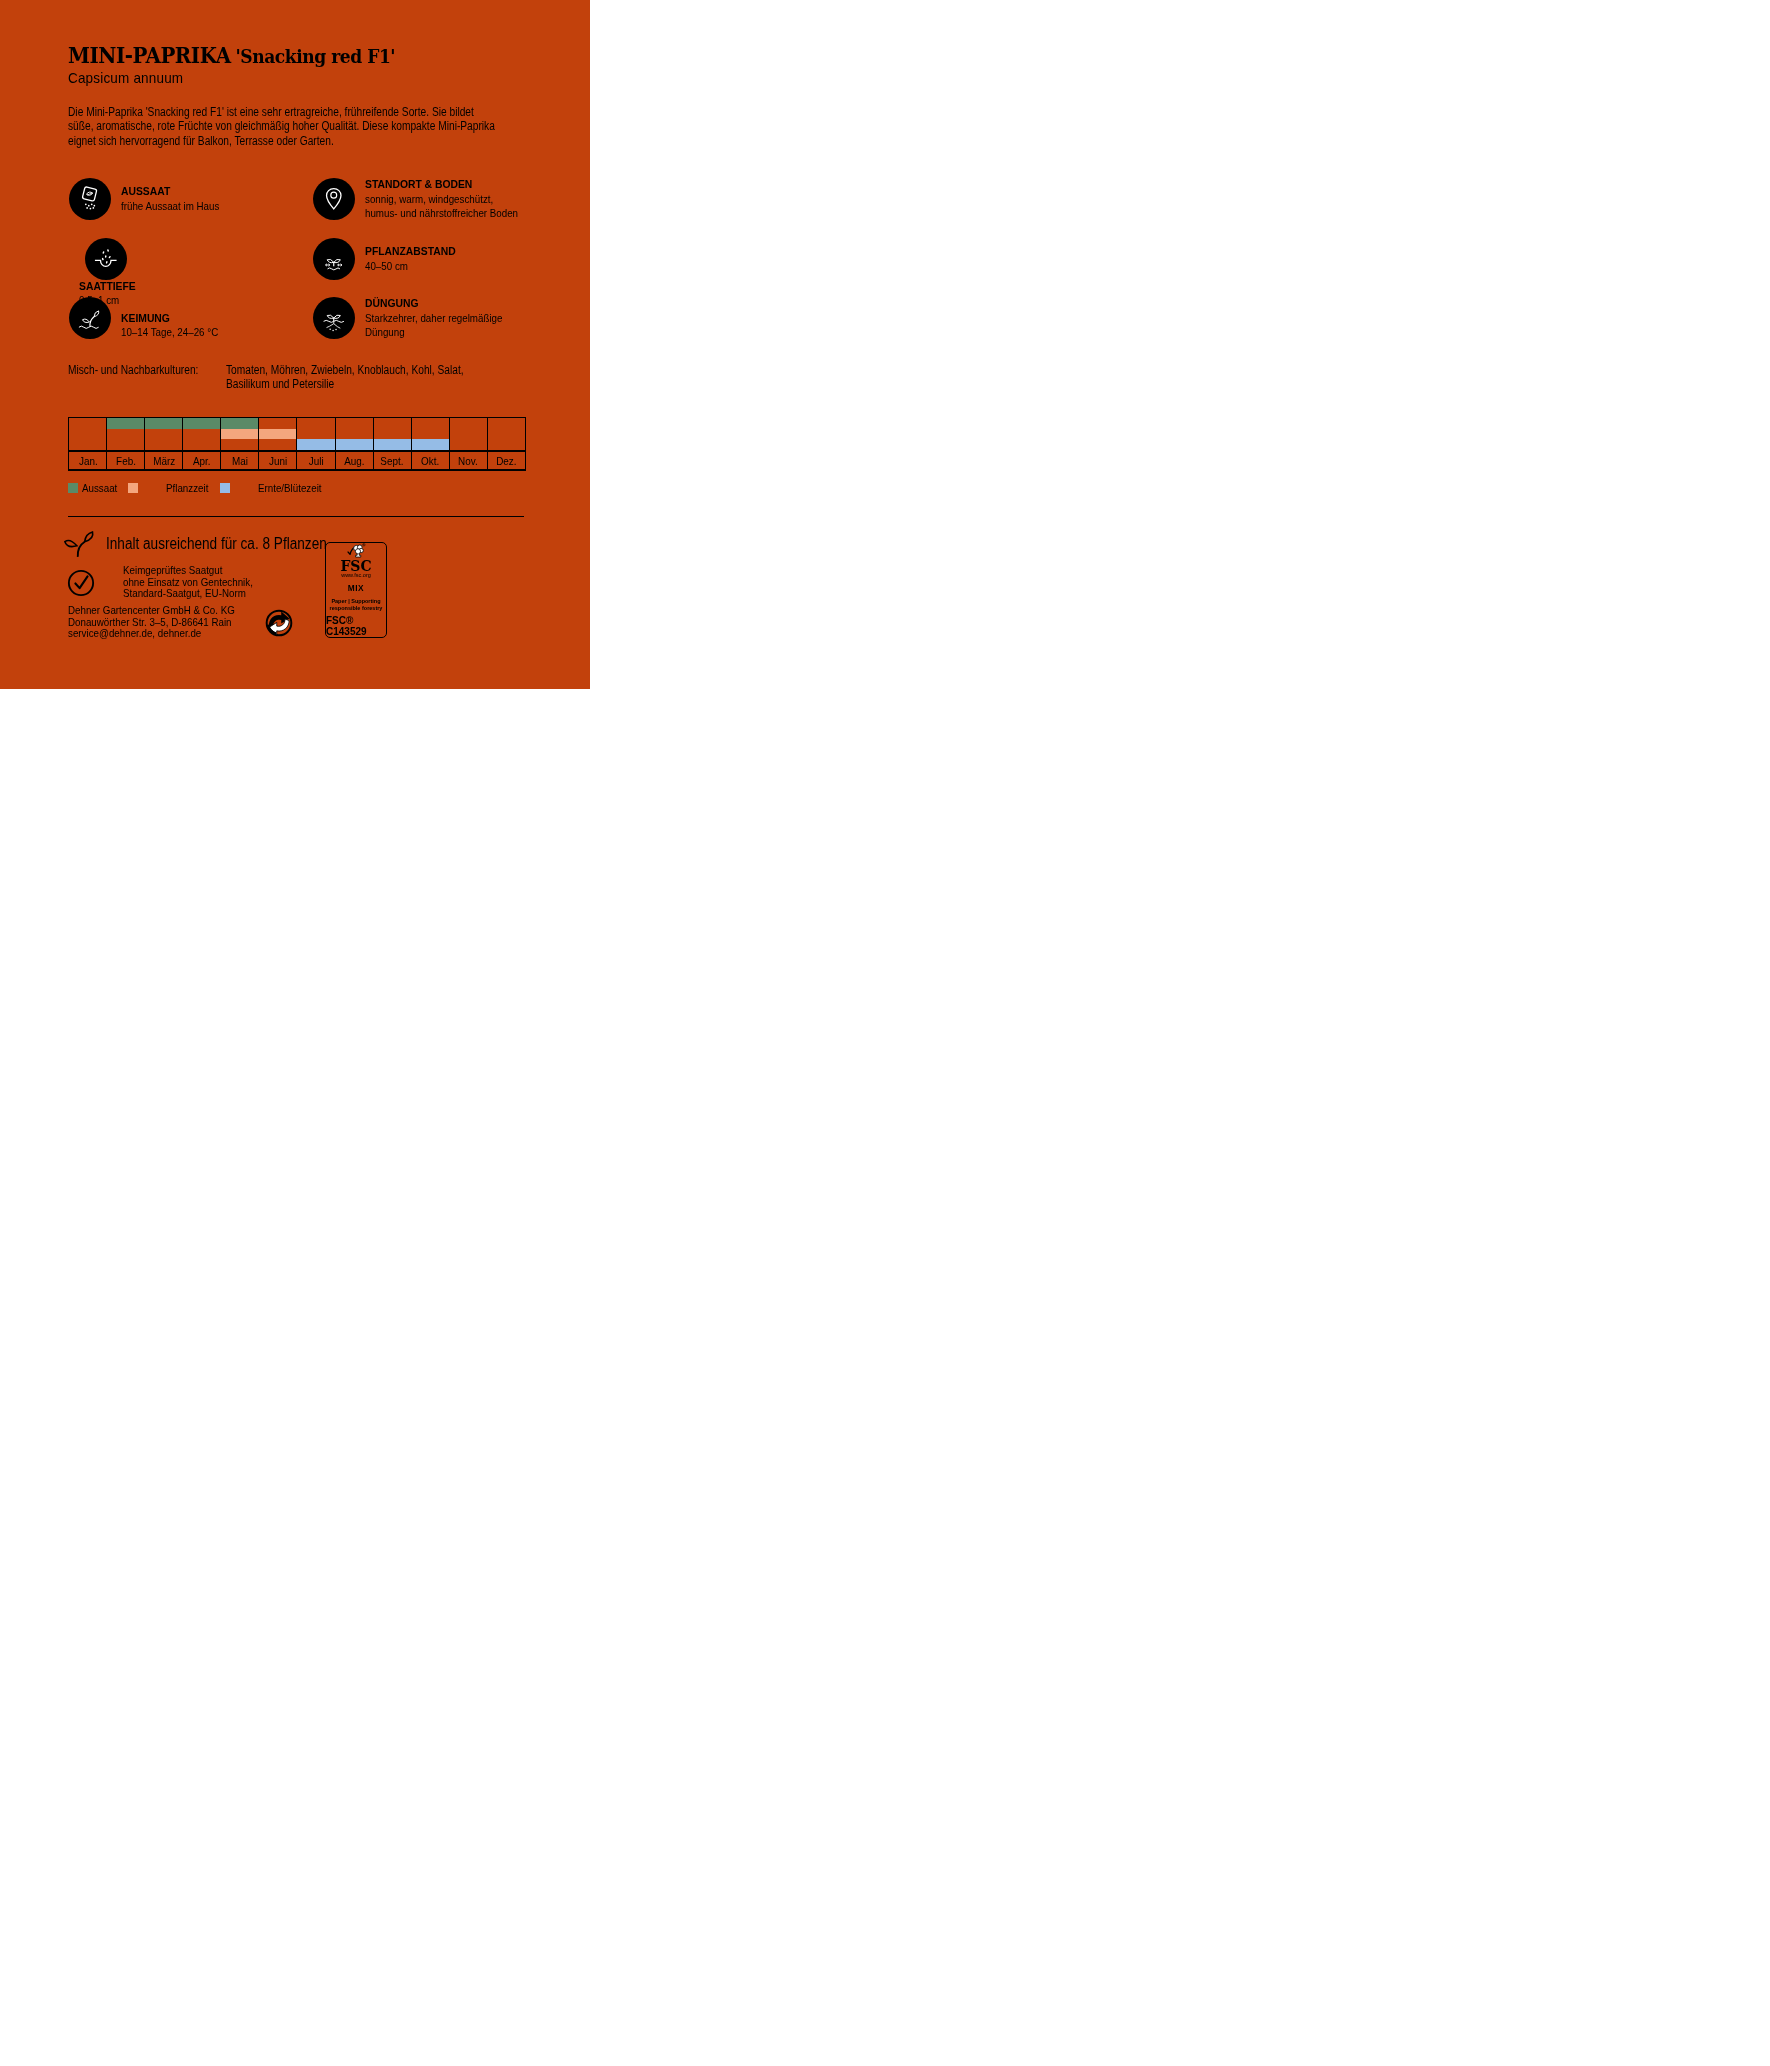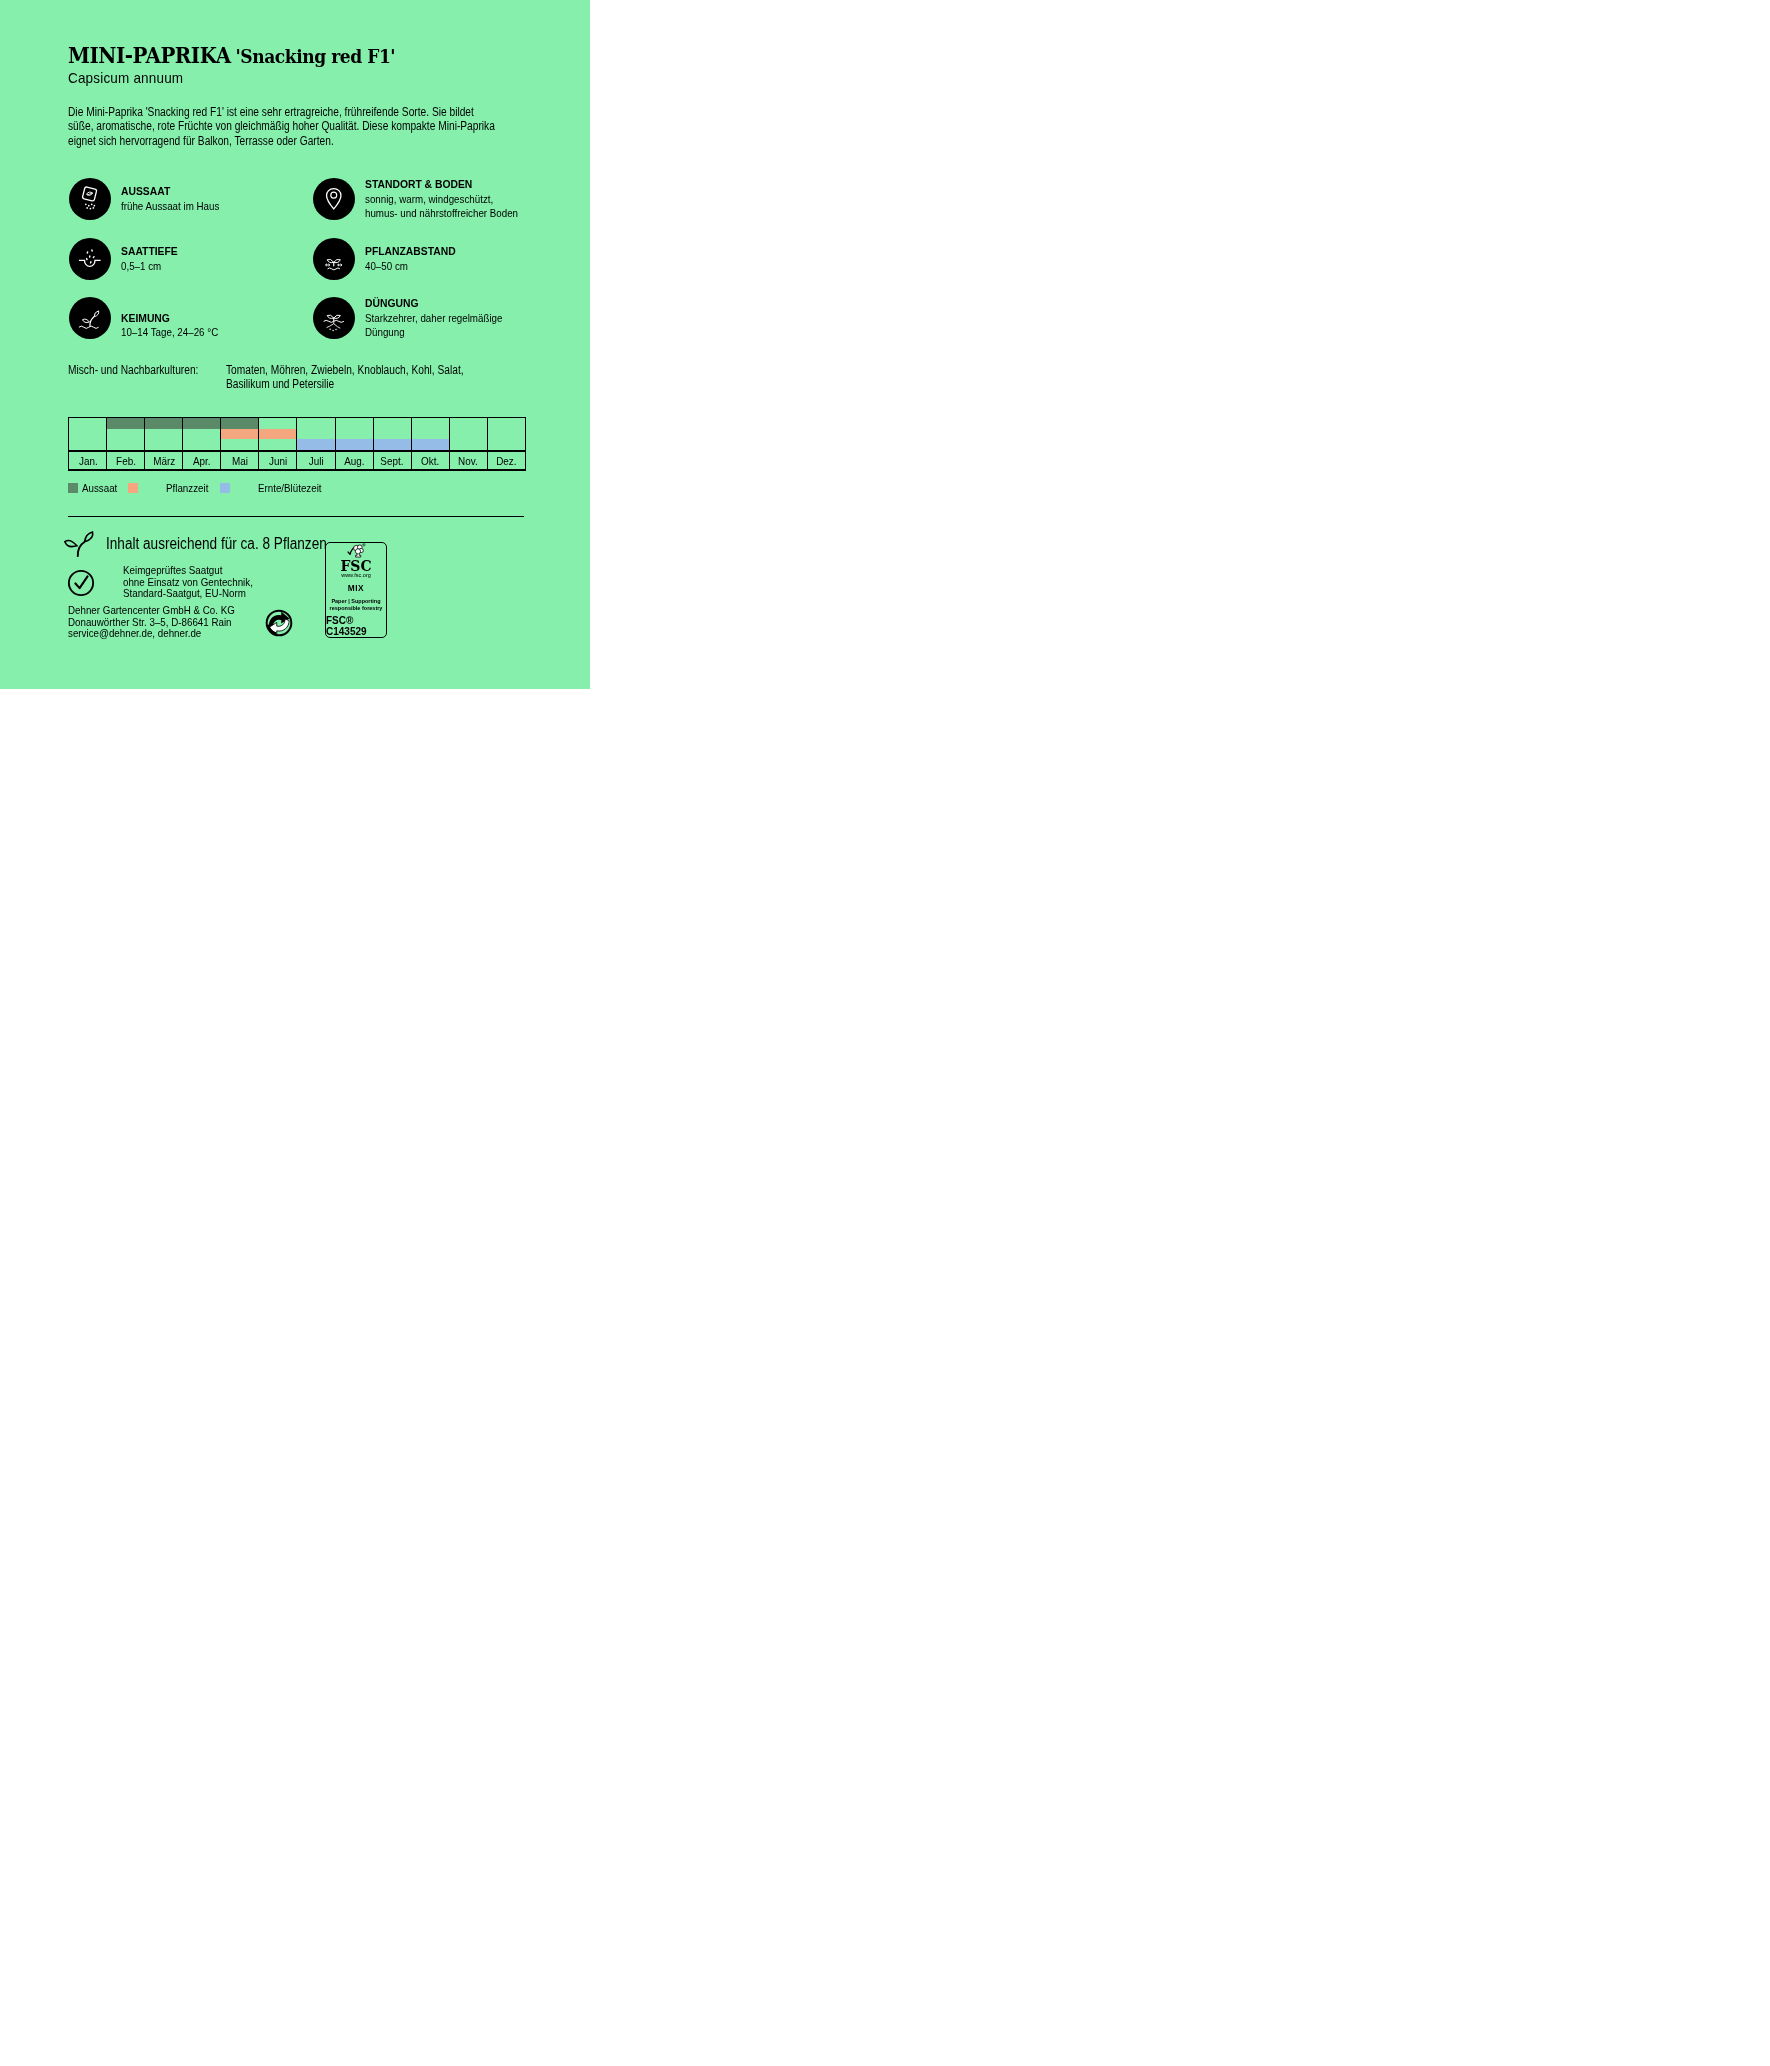--- a/index.html
+++ b/index.html
@@ -1,16 +1,16 @@
 <!DOCTYPE html>
 <html style="font-size:7.4px"><head>
 <meta charset="utf-8">
 <style>
   html,body{margin:0;padding:0;background:#fff;}
-  #page{position:relative;width:590px;height:689px;background:#86efac;overflow:hidden;
+  #page{position:relative;width:590px;height:689px;background:#c2410c;overflow:hidden;
         font-family:"Liberation Sans",sans-serif;color:#000;-webkit-font-smoothing:antialiased;}
   .abs{position:absolute;}
   .cx{display:inline-block;transform:scaleX(.85);}
   .cx90{display:inline-block;transform:scaleX(.9);}
   .cL{transform-origin:0 50%;}
   .pre{white-space:pre-line;}
 
   
   #title{left:68px;top:42px;white-space:nowrap;font-family:"DejaVu Serif",serif;font-weight:bold;}
   #title .twrap{display:inline-block;transform:scaleX(.9);transform-origin:0 0;}
@@ -21,21 +21,21 @@
 
   
   .info-row{display:flex;align-items:center;}
   .icon-circle{width:42px;height:42px;border-radius:50%;background:#000;flex:0 0 42px;
                display:flex;align-items:center;justify-content:center;}
   .info-text{margin-left:10px;}
   .info-title{font-size:11.5px;font-weight:bold;line-height:13.4px;}
   .info-body{font-size:11.5px;line-height:14px;}
   #row-aussaat{left:69px;top:178px;}
   #row-standort{left:313px;top:178px;}
-  #row-saattiefe{left:69px;top:238px;}
+  #row-saattiefe{left:69px;top:238px;flex-direction:column;}
   #row-pflanzabstand{left:313px;top:238px;}
   #row-keimung{left:69px;top:297px;align-items:flex-end;}
   #row-duengung{left:313px;top:297px;}
 
   
   #companions{left:68px;top:363px;display:flex;font-size:12px;line-height:14.3px;width:461px;}
   #companions .lab{font-weight:normal;white-space:nowrap;}
   #companions .txt{margin-left:4.6px;}
 
   

